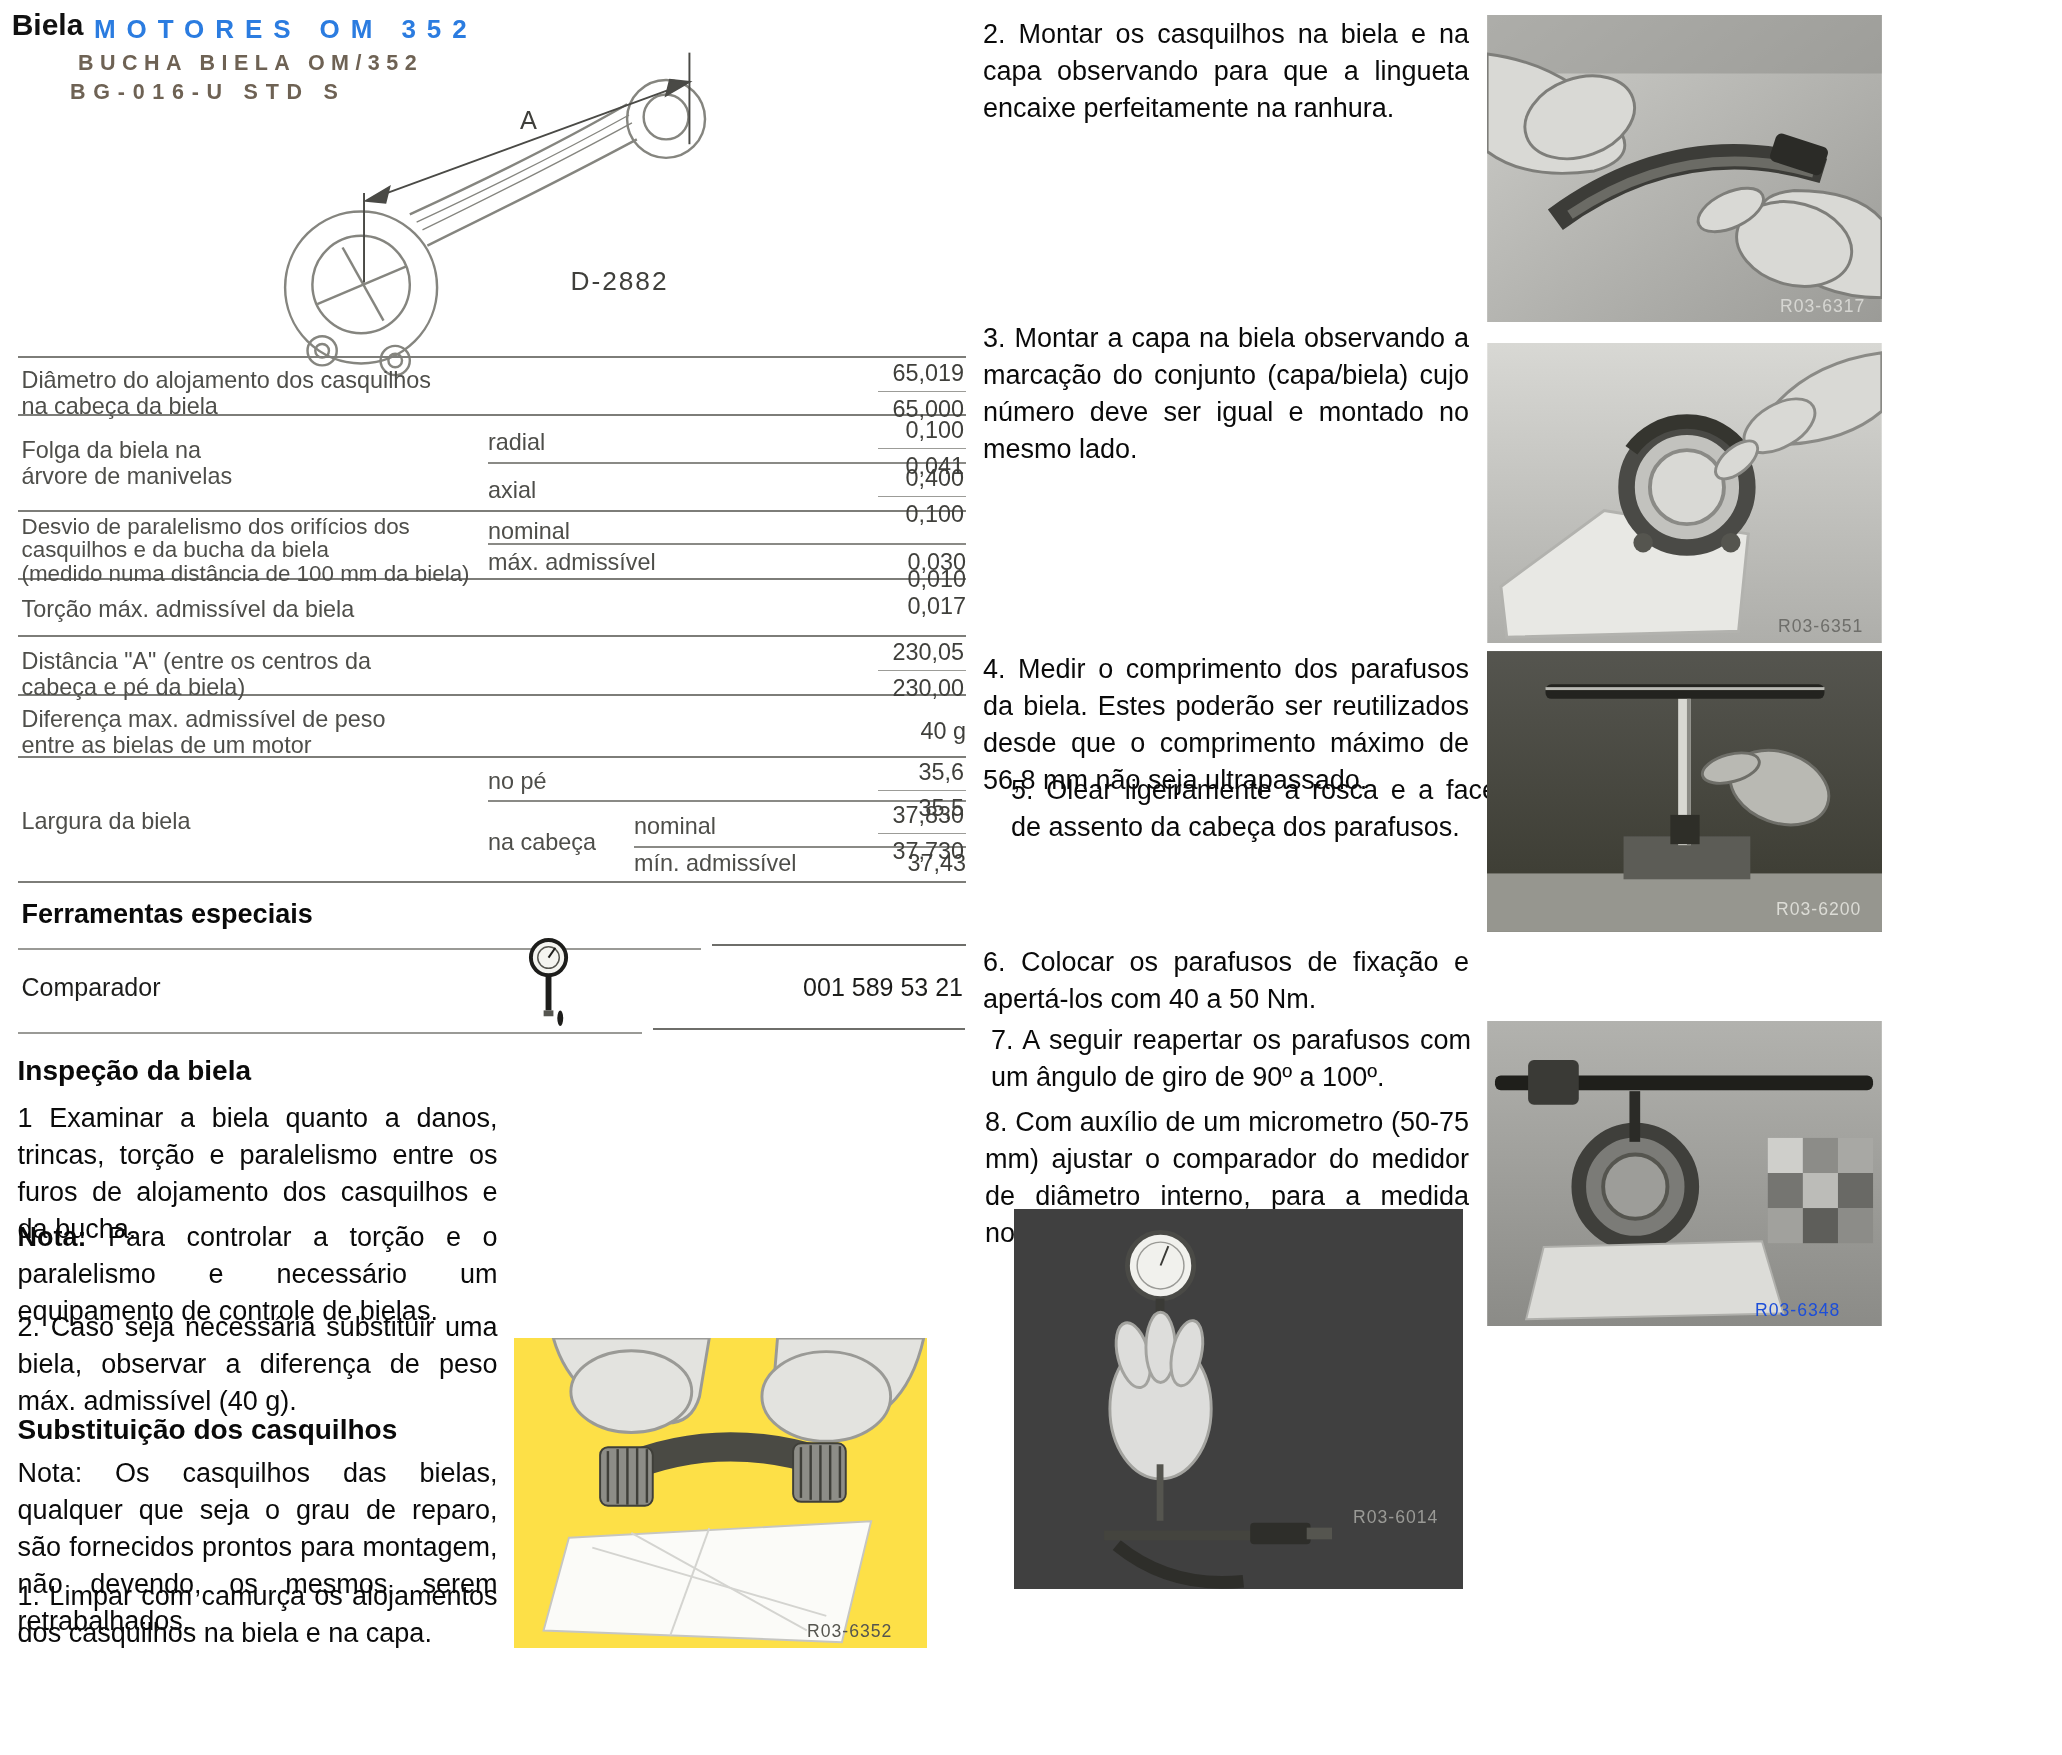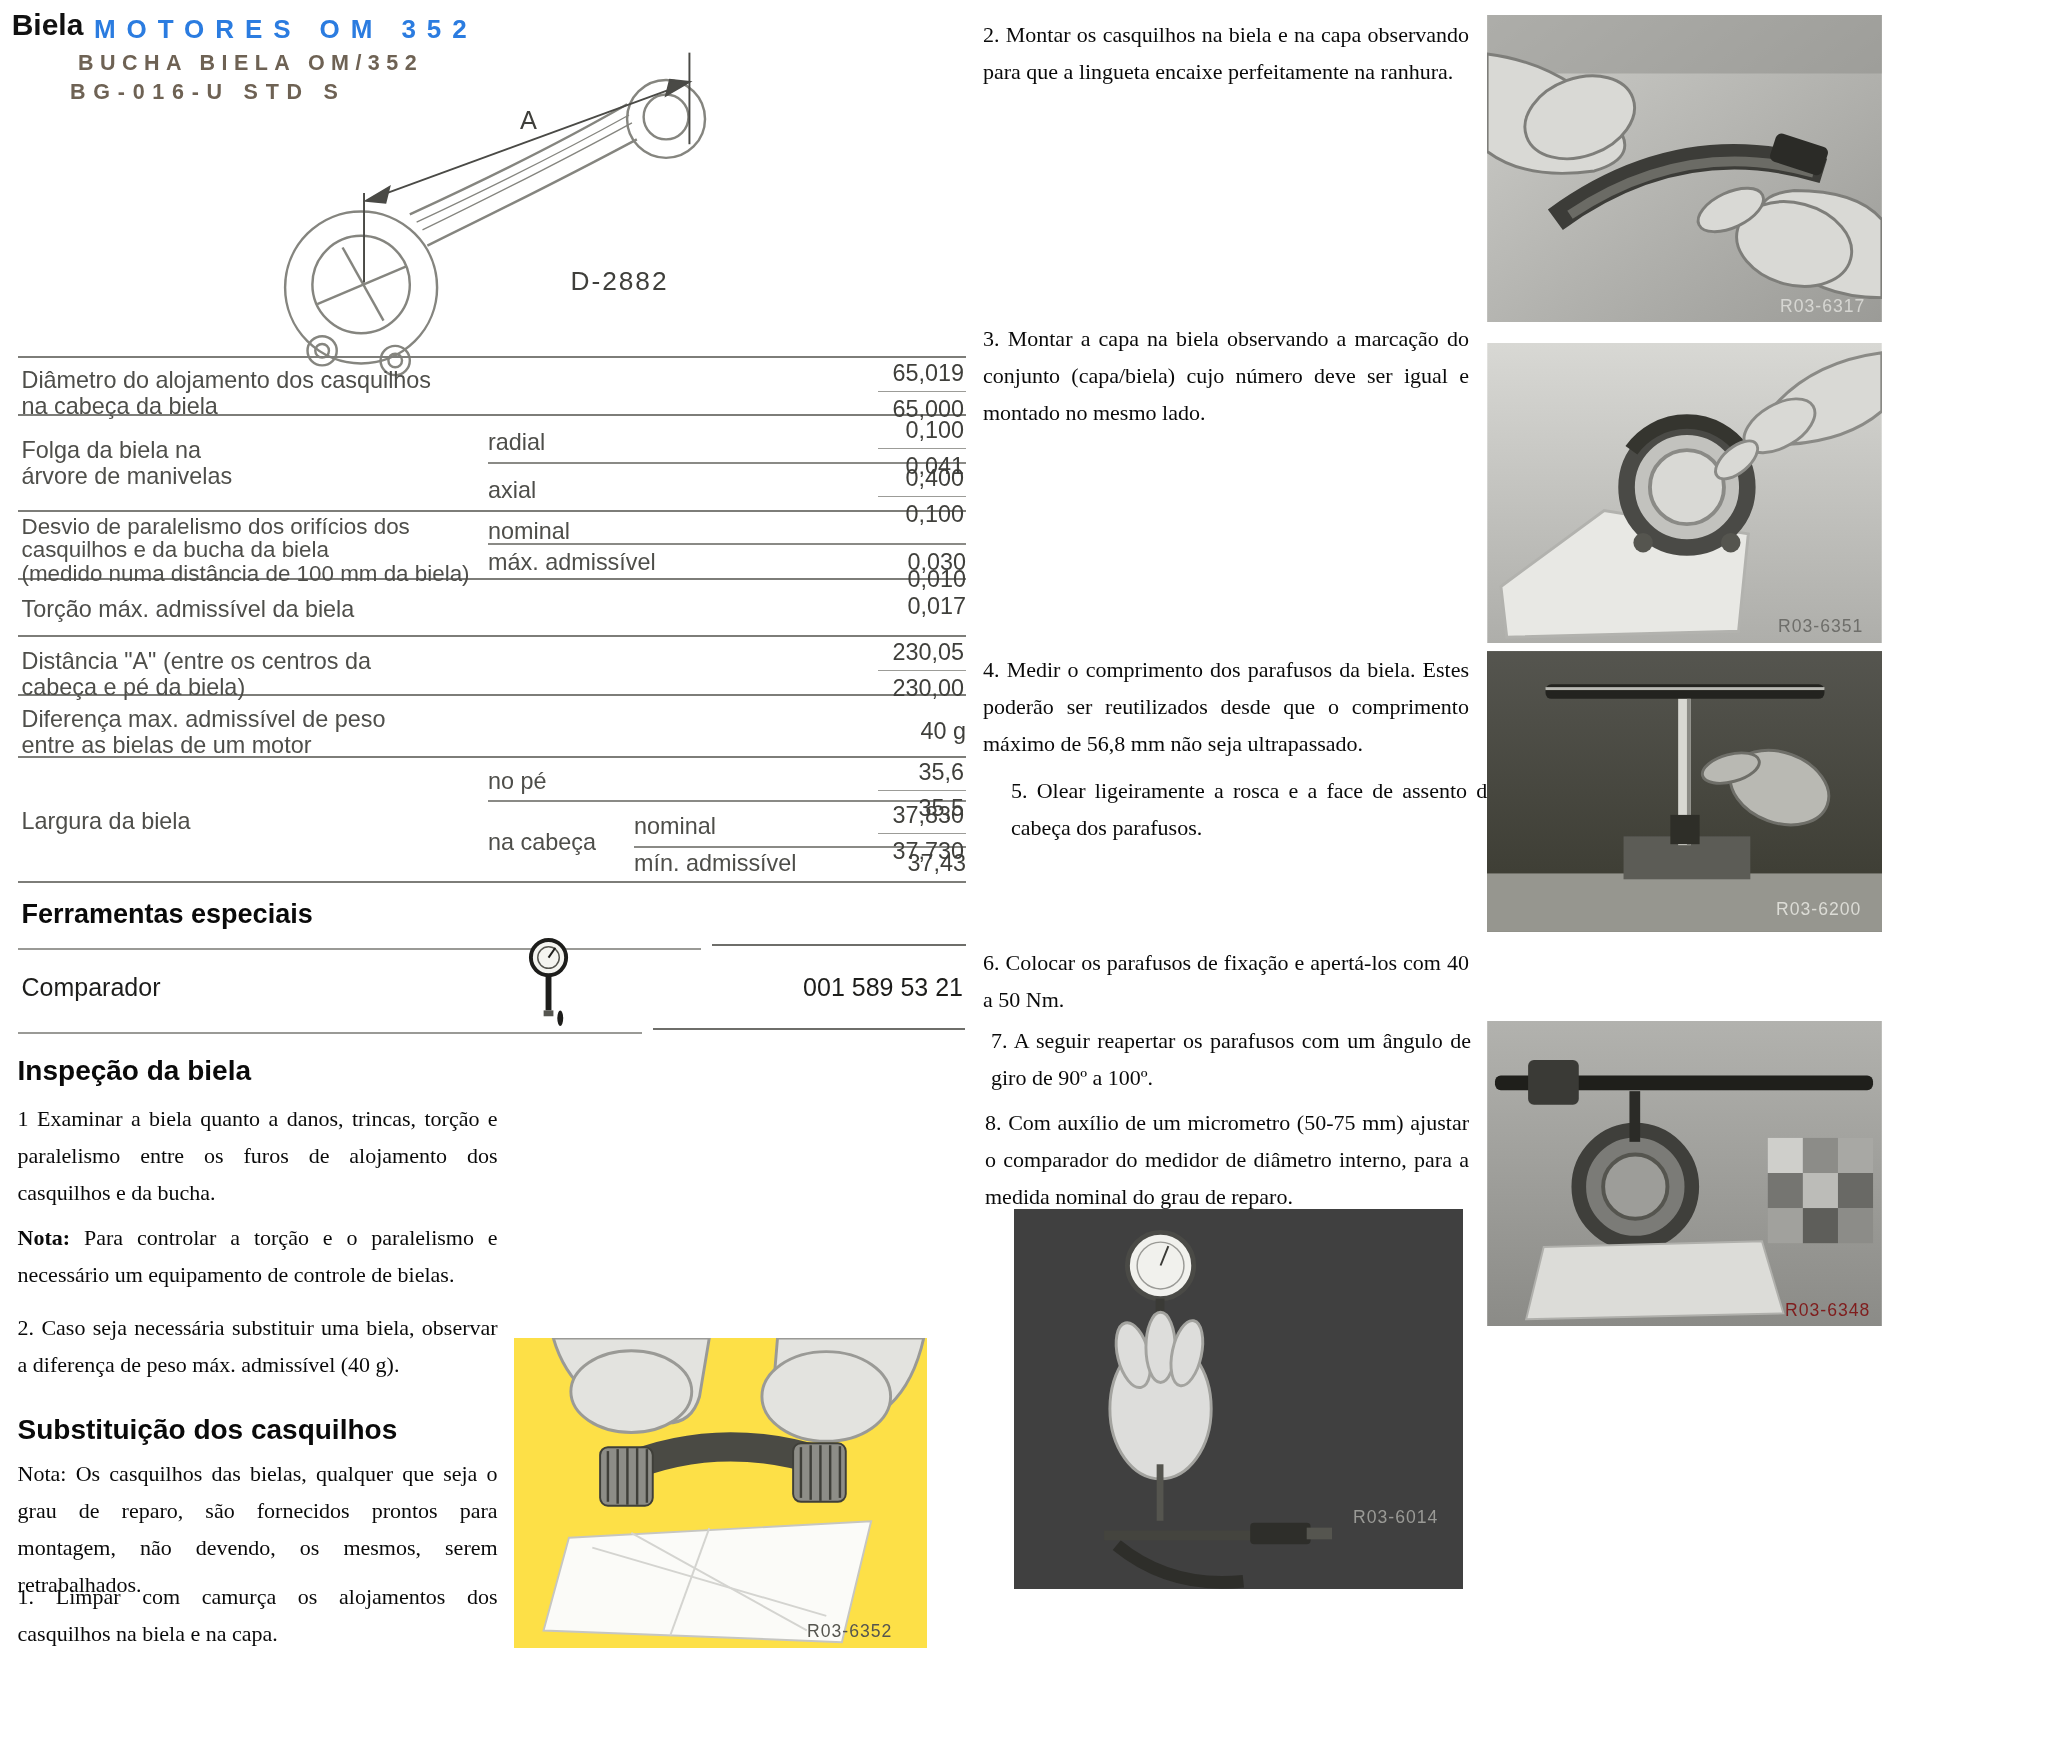--- a/index.html
+++ b/index.html
@@ -14,21 +14,21 @@
   .tline{position:absolute;left:17.6px;width:948px;height:0;border-top:2px solid #7d7d79;}
   .tsub{position:absolute;left:488px;width:478px;height:0;border-top:2px solid #8a8a86;}
   .tsub2{position:absolute;left:634px;width:332px;height:0;border-top:2px solid #8a8a86;}
   .tl{font-size:23.4px;line-height:26px;color:#4e4e4a;}
   .tk{font-size:23.4px;color:#4e4e4a;}
   .tval{position:absolute;right:1097px;font-size:23.4px;color:#3f3f3b;text-align:right;}
   .stack .top{display:block;border-bottom:1.5px solid #9c9c98;padding:0 2px 3.9px;min-width:84px;text-align:right;}
   .stack .bot{display:block;padding:3.9px 2px 0;min-width:84px;text-align:right;}
   
   .h2{font-size:28px;font-weight:bold;color:#0a0a0a;}
-  .para{font-size:22px;line-height:37px;text-align:justify;color:#0a0a0a;font-family:Liberation Serif, serif;}
+  .para{font-size:27px;line-height:37px;text-align:justify;color:#0a0a0a;}
   .hr{position:absolute;height:0;border-top:2px solid #6e6e6a;}
   
   .photo{position:absolute;overflow:hidden;}
   .plabel{position:absolute;font-size:17.6px;letter-spacing:1px;color:#e8e8e4;}
   .plabel.dark{color:#55554f;}
   svg{display:block;}
 </style>
 </head>
 <body>
 
@@ -336,17 +336,17 @@
           <rect x="324" y="120" width="36" height="36" fill="#8c8c88"></rect>
           <rect x="360" y="120" width="36" height="36" fill="#a8a8a4"></rect>
         <rect x="288" y="156" width="36" height="36" fill="#757571"></rect>
           <rect x="324" y="156" width="36" height="36" fill="#bcbcb8"></rect>
           <rect x="360" y="156" width="36" height="36" fill="#696965"></rect>
         <rect x="288" y="192" width="36" height="36" fill="#a1a19d"></rect>
           <rect x="324" y="192" width="36" height="36" fill="#5e5e5a"></rect>
           <rect x="360" y="192" width="36" height="36" fill="#8c8c88"></rect>
       </g>
     </svg>
-    <span class="plabel" style="left:298px;top:279px;color:#7f1d1d;">R03-6348</span>
+    <span class="plabel" style="left:268px;top:279px;color:#1d4ed8;">R03-6348</span>
   </div>
 
 </div>
 
 
 </body></html>

